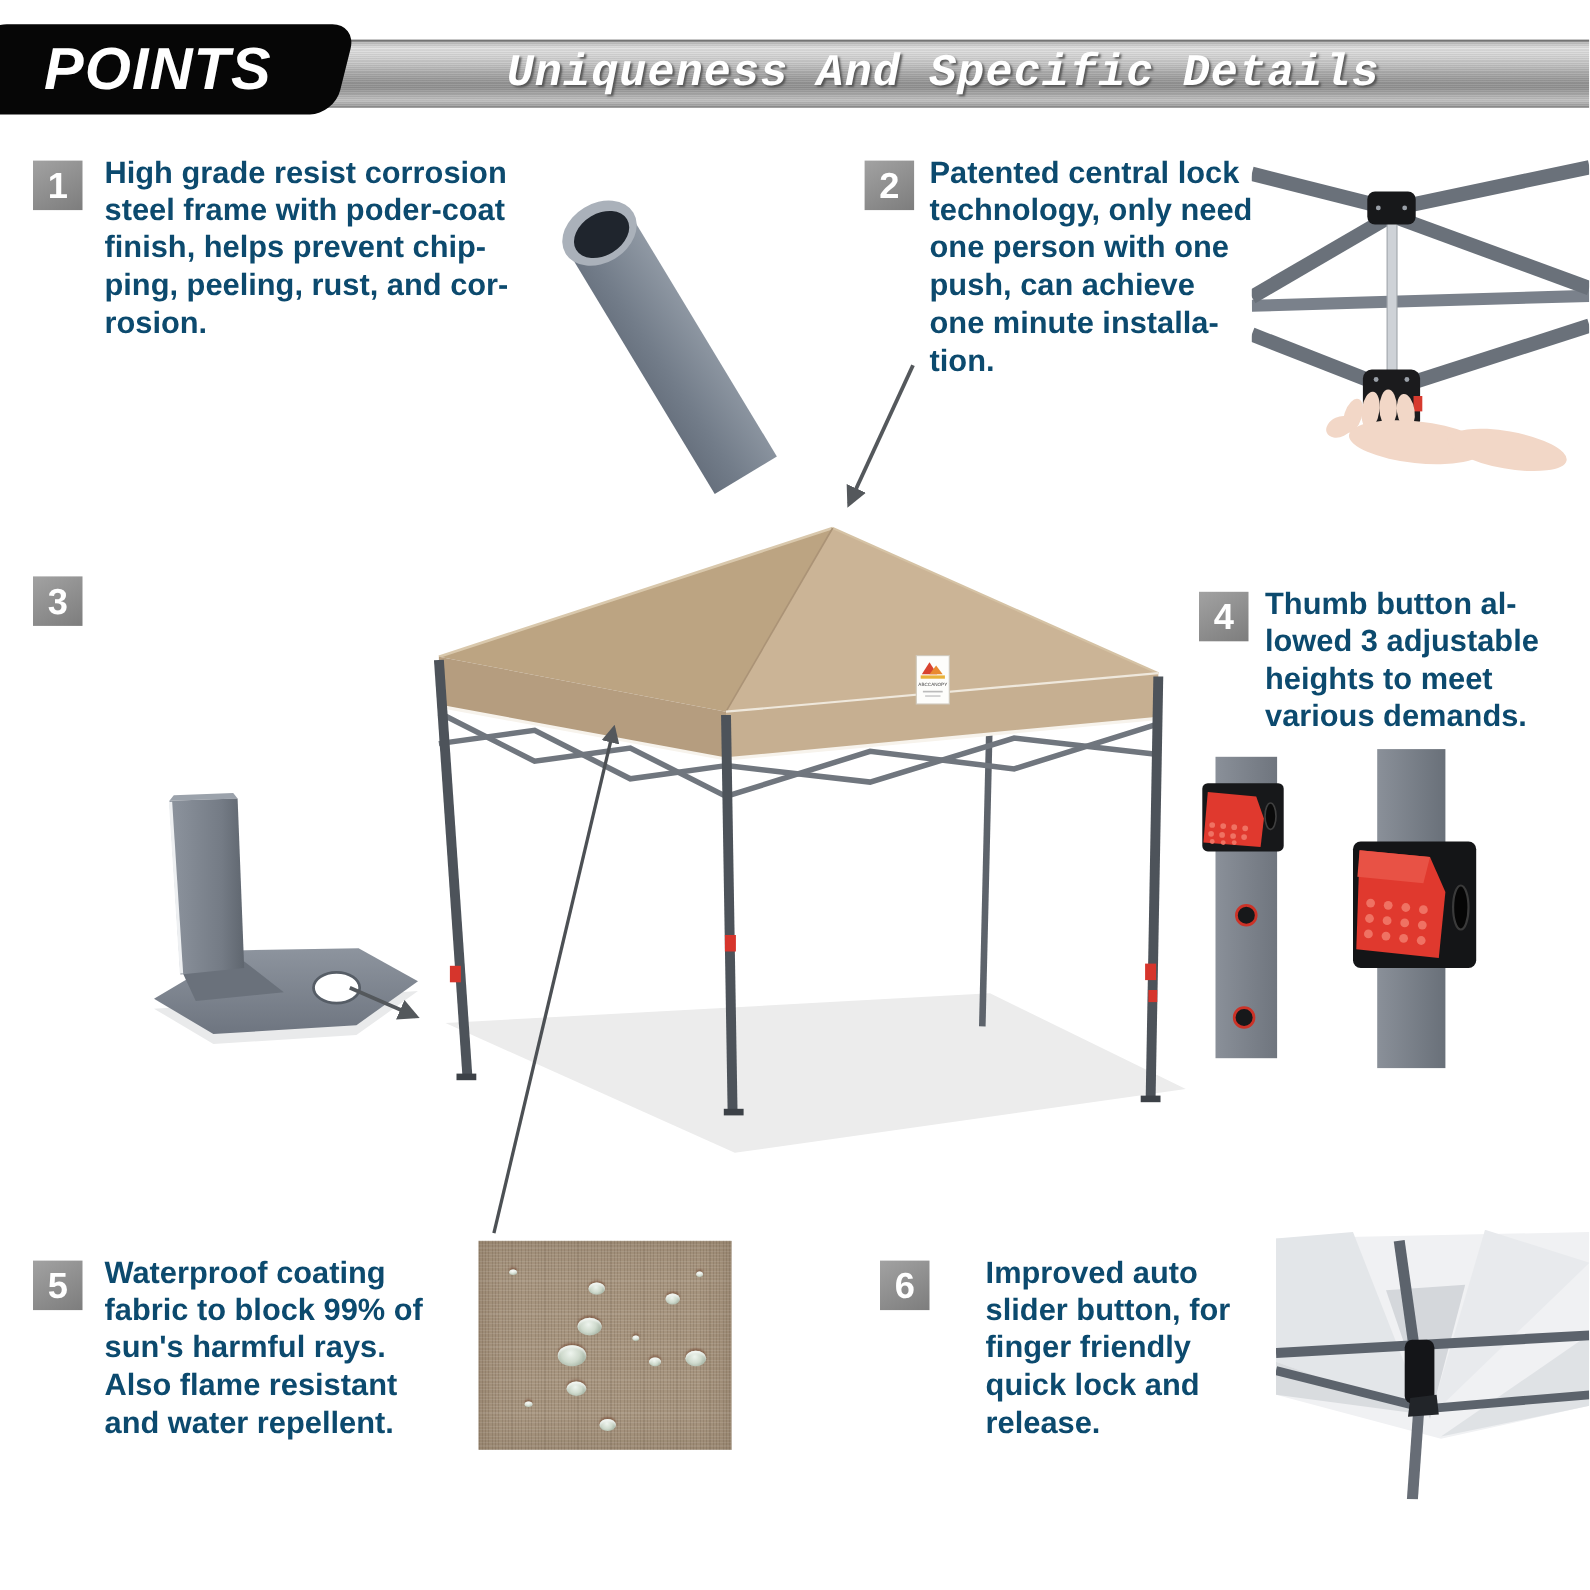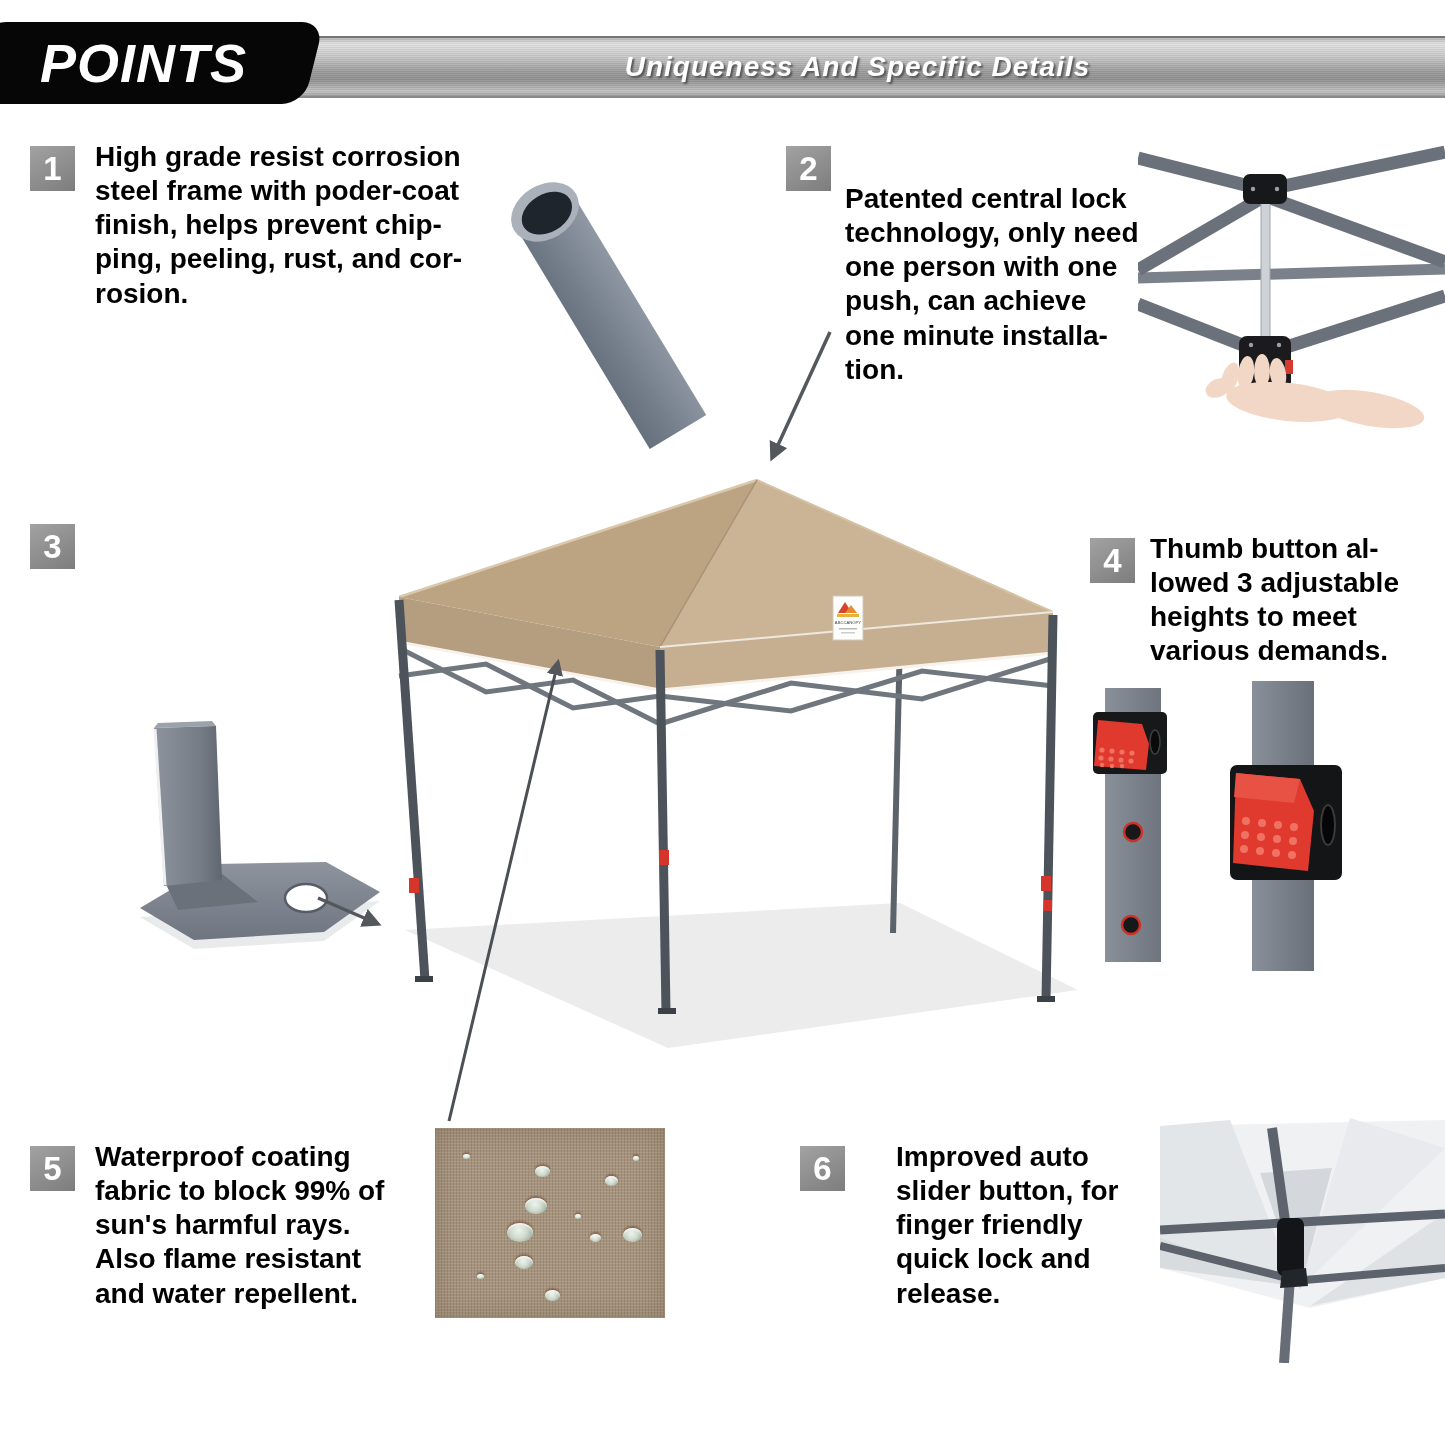--- a/index.html
+++ b/index.html
@@ -10,38 +10,39 @@
   
   .metal-bar{
     position:absolute;left:270px;top:36px;width:1175px;height:58px;
     background:
       repeating-linear-gradient(180deg, rgba(255,255,255,.07) 0 1px, rgba(0,0,0,.05) 1px 2px),
       linear-gradient(180deg,#b5b5b5 0%,#e2e2e2 10%,#c8c8c8 32%,#9b9b9b 58%,#909090 72%,#c2c2c2 92%,#9f9f9f 100%);
     border-top:2px solid #747474;border-bottom:2px solid #8a8a8a;
     display:flex;align-items:center;justify-content:center;
   }
   .metal-title{
-    font-size:28px;font-weight:bold;font-style:italic;color:#fff;letter-spacing:1px;
+    font-size:41px;font-weight:bold;font-style:italic;color:#fff;letter-spacing:1px;
     text-shadow:2px 2px 2px rgba(75,75,75,.85);
+    font-family:Liberation Mono, monospace;
   }
   .points-tab{
     position:absolute;left:-26px;top:22px;width:340px;height:82px;background:#060606;
     border-radius:22px;transform:skewX(-14deg);
     display:flex;align-items:center;justify-content:center;
   }
   .points-label{
     transform:skewX(14deg);font-size:54px;font-weight:bold;font-style:italic;color:#fff;letter-spacing:1px;
   }
   
   .badge{
     position:absolute;width:45px;height:45px;background:linear-gradient(150deg,#a2a2a2,#7d7d7d);
     color:#fff;font-size:33px;font-weight:bold;text-align:center;line-height:45px;
   }
   .feature-text{
-    position:absolute;font-size:28px;font-weight:bold;color:#000000;line-height:1.22;
+    position:absolute;font-size:28px;font-weight:bold;color:#0c4a6e;line-height:1.22;
     white-space:pre-line;
   }
   
   .illus{position:absolute;}
   
   .fabric{
     position:absolute;left:435px;top:1128px;width:230px;height:190px;
     background-color:#a6947e;
     background-image:
       repeating-linear-gradient(0deg, rgba(255,255,255,.10) 0 1px, transparent 1px 3px),
@@ -68,21 +69,21 @@
   </div>
 
   <div class="badge" style="left:30px;top:146px;">1</div>
   <div class="feature-text" style="left:95px;top:140px;width:435px;">High grade resist corrosion
 steel frame with poder-coat
 finish, helps prevent chip-
 ping, peeling, rust, and cor-
 rosion.</div>
 
   <div class="badge" style="left:786px;top:146px;">2</div>
-  <div class="feature-text" style="left:845px;top:140px;width:320px;margin-top:42px;">Patented central lock
+  <div class="feature-text" style="left:845px;top:140px;width:320px;">Patented central lock
 technology, only need
 one person with one
 push, can achieve
 one minute installa-
 tion.</div>
 
   <div class="badge" style="left:30px;top:524px;">3</div>
 
   <div class="badge" style="left:1090px;top:538px;">4</div>
   <div class="feature-text" style="left:1150px;top:532px;width:300px;">Thumb button al-

